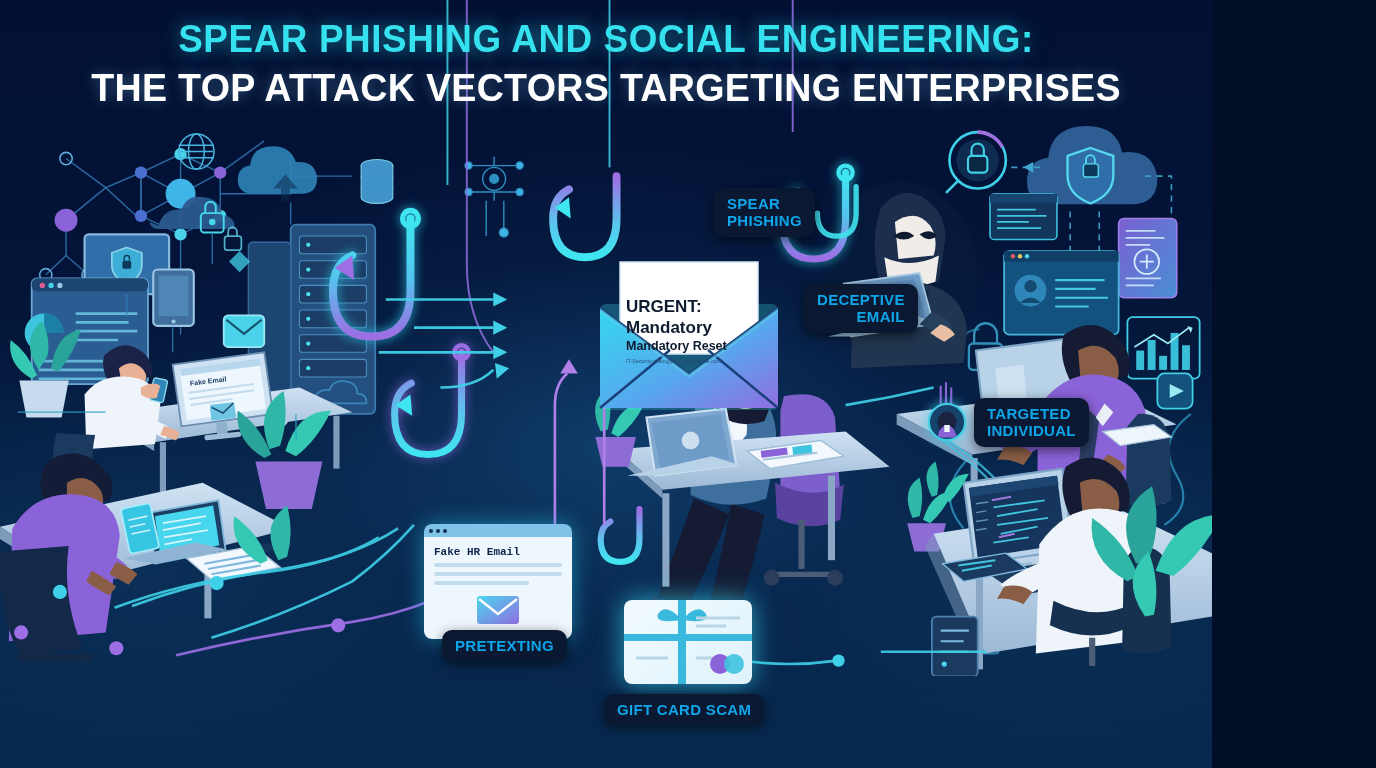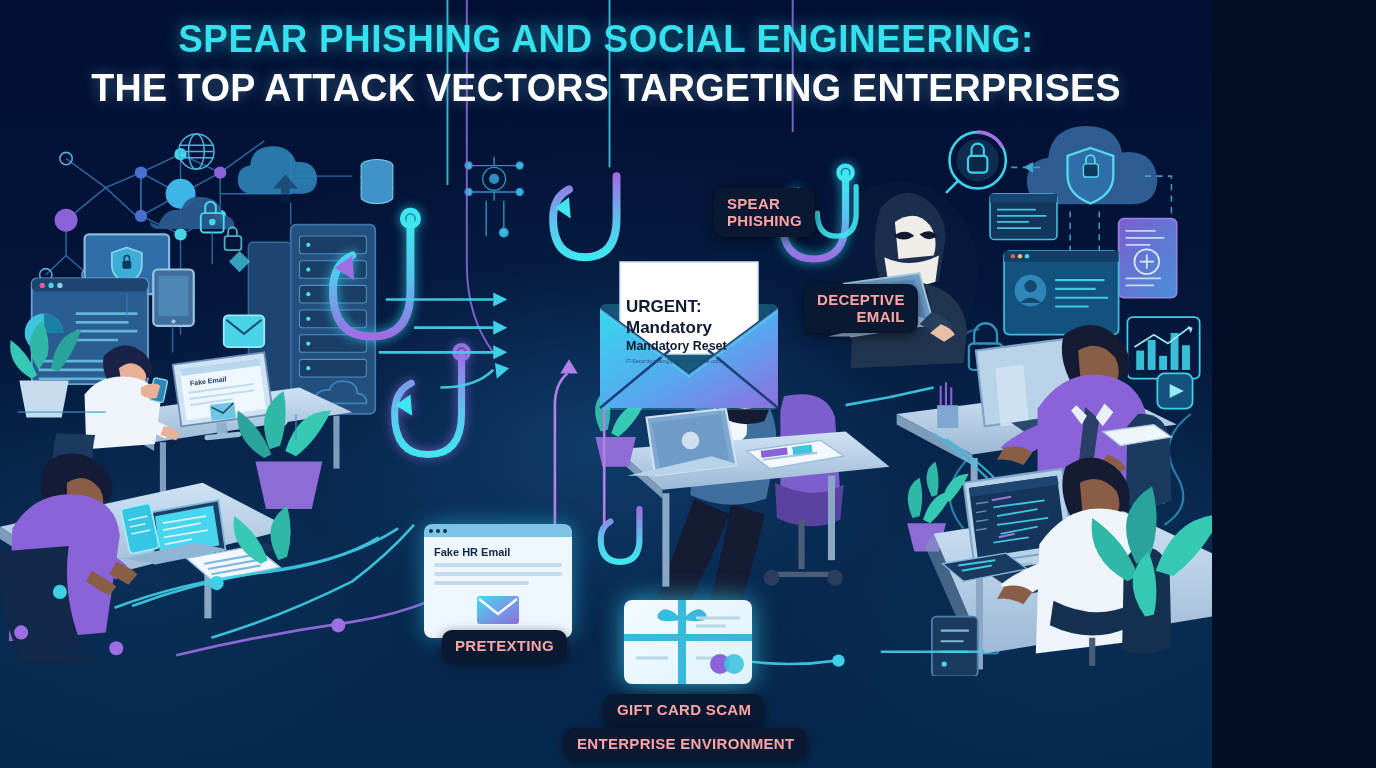--- a/index.html
+++ b/index.html
@@ -15,21 +15,21 @@
   }
 
   
   .title-wrap { position:absolute; top:18px; left:0; width:100%; text-align:center; z-index:60; }
   .t-line1 { font-size:38px; font-weight:bold; letter-spacing:.6px; color:#35e1ee;
     text-shadow:0 0 18px rgba(53,225,238,.55); transform:scaleX(.97); }
   .t-line2 { font-size:38px; font-weight:bold; letter-spacing:.3px; color:#ffffff; margin-top:6px;
     text-shadow:0 0 14px rgba(150,220,255,.35); transform:scaleX(.99); }
 
   
-  .pill { position:absolute; background:#0b1832; color:#fca5a5; font-weight:bold;
+  .pill { position:absolute; background:#0b1832; color:#0ea5e9; font-weight:bold;
     border-radius:10px; padding:7px 13px; font-size:15px; line-height:1.16; letter-spacing:.3px;
     box-shadow:0 3px 12px rgba(0,0,0,.55); z-index:52; white-space:pre-line; }
 
   
   .layer { position:absolute; inset:0; }
   svg.layer { z-index:10; }
   .z20 { z-index:20; } .z30 { z-index:30; }
 
   .glowc { filter:drop-shadow(0 0 6px rgba(47,215,240,.75)); }
   .glowp { filter:drop-shadow(0 0 6px rgba(150,110,230,.7)); }
@@ -721,21 +721,21 @@
       <path d="M2 150 L72 92 M180 150 L110 92" stroke="#1a3f7a" stroke-width="2.5" fill="none"></path>
       <path d="M2 50 L91 116 L180 50 L180 54 L91 120 L2 54 Z" fill="#5fd0ef" opacity=".6"></path>
     </svg>
     <div style="position:absolute; left:28px; top:38px; width:128px;">
       <div style="font-size:17px;font-weight:bold;color:#0e1b30;line-height:1.25;">URGENT: Mandatory</div>
       <div style="font-size:12.5px;font-weight:bold;color:#0e1b30;line-height:1.25;">Mandatory Reset</div>
       <div style="font-size:5.2px;color:#2a4a78;margin-top:4px;filter:blur(.35px);letter-spacing:.1px;">IT-Security-team@phish-enterprise.com</div>
     </div>
   </div>
 
-  <div class="card" style="left:424px; top:524px; width:148px;">
+  <div class="card" style="left:424px; top:524px; width:148px;font-family:Liberation Mono, monospace;">
     <div class="card-head">
       <span class="dot"></span>
       <span class="dot"></span>
       <span class="dot"></span>
     </div>
     <div class="card-body">
       <div class="card-title">Fake HR Email</div>
       <div class="line" style="width:100%"></div>
       <div class="line" style="width:100%"></div>
       <div class="line" style="width:74%"></div>
@@ -769,20 +769,32 @@
     </svg>
   </div>
 
   <div class="pill" style="left:714px; top:188px;">SPEAR
 PHISHING</div>
 
   <div class="pill" style="left:804px; top:284px;text-align:right;">DECEPTIVE
 EMAIL</div>
 
 
+  <div style="position:absolute; left:928px; top:398px; z-index:53; display:flex; align-items:center; gap:8px;">
+    <div style="width:38px;height:38px;border-radius:50%;background:#15436b;border:2.5px solid #3fd0e8;
+                box-shadow:0 0 12px rgba(63,208,232,.8); position:relative; overflow:hidden;">
+      <svg viewBox="0 0 38 38" width="34" height="34" style="position:absolute;left:0;top:2px;">
+        <circle cx="19" cy="13" r="7" fill="#f0bb9e"></circle>
+        <path d="M8 16 q3 -11 11 -11 q8 0 11 11 q-2 6 -4 12 h-14 q-3 -6 -4 -12z" fill="#1c2340"></path>
+        <path d="M19 20 q8 1 11 14 h-22 q3 -13 11 -14z" fill="#8b63d8"></path>
+        <path d="M16 20 h6 v8 h-6z" fill="#f2f7fb"></path>
+      </svg>
+    </div>
+    <div class="pill" style="position:static;">TARGETED
+INDIVIDUAL</div>
+  </div>
 
   <div class="pill" style="left:442px; top:630px;">PRETEXTING</div>
 
   <div class="pill" style="left:604px; top:694px;">GIFT CARD SCAM</div>
 
-  <div class="pill" style="left:564px; top:728px;">ENTERPRISE ENVIRONMENT</div>
 
 </div>
 
 </body></html>

